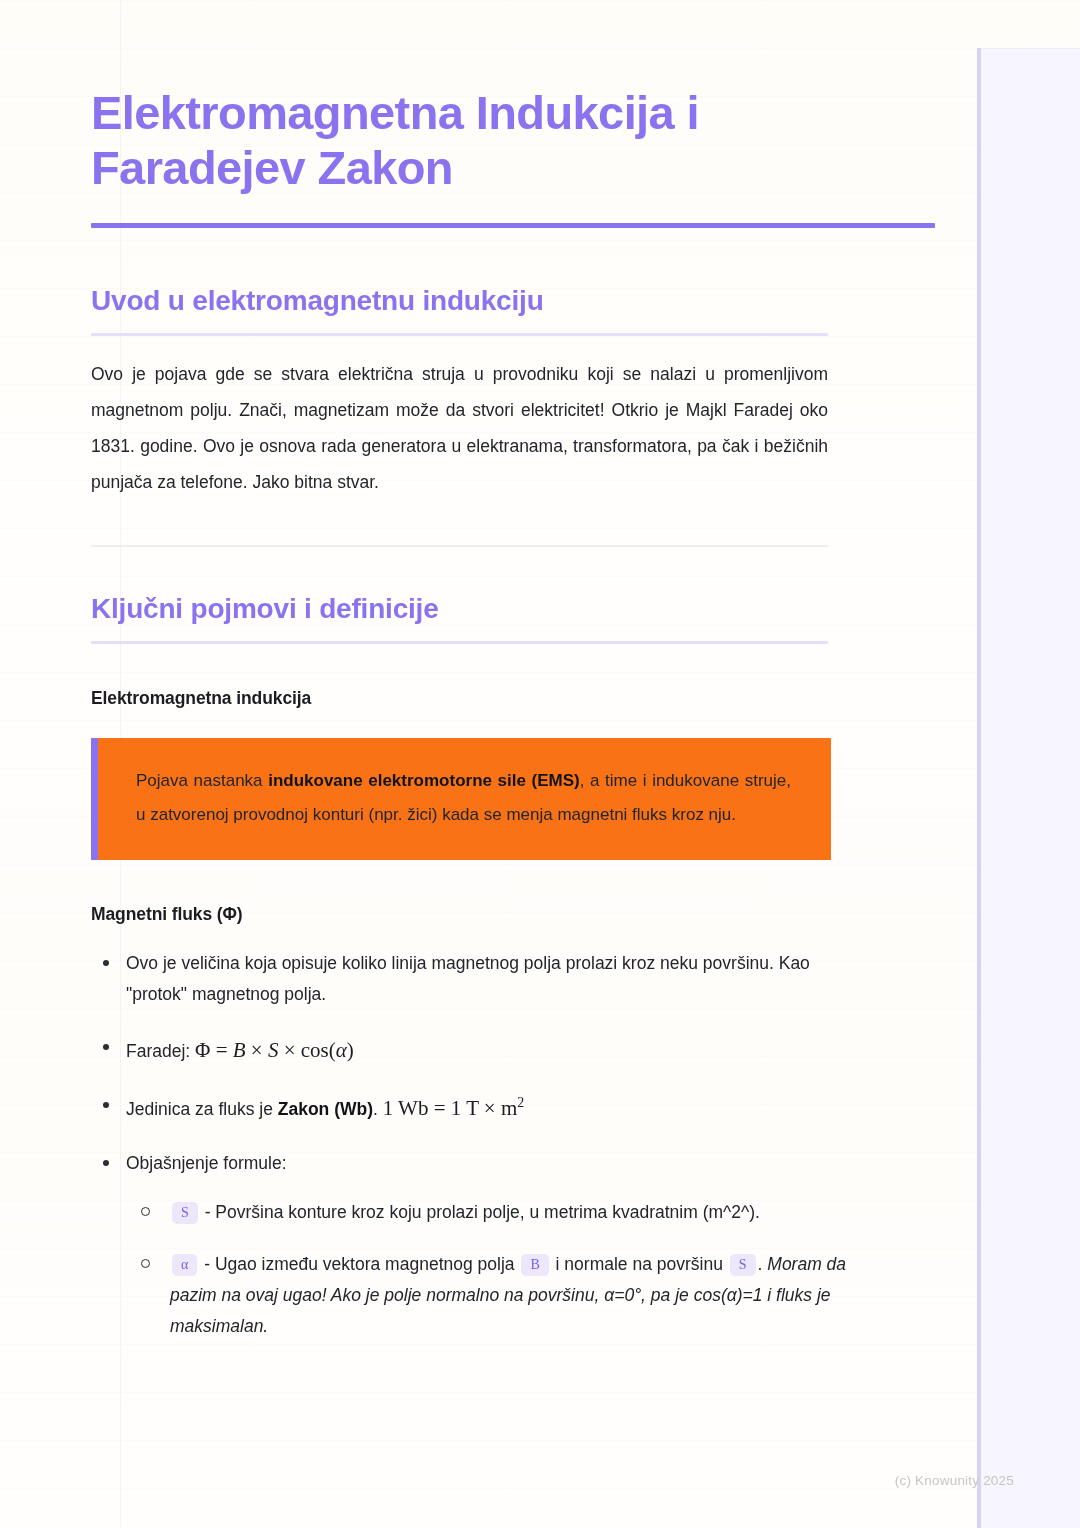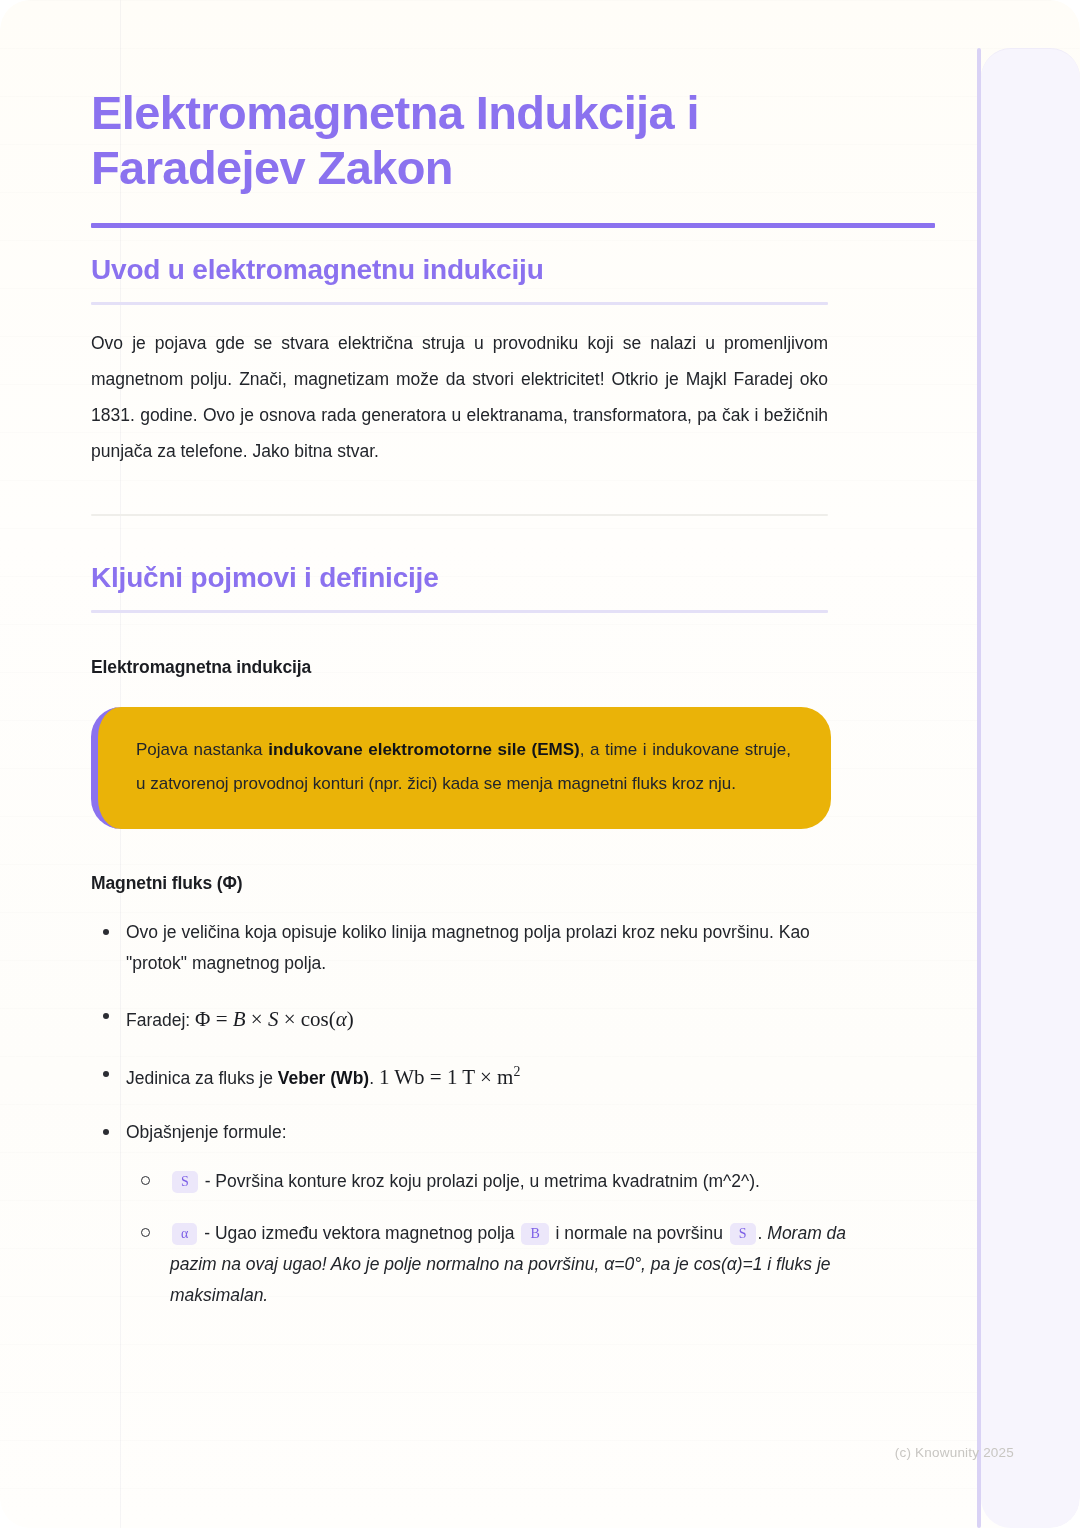--- a/index.html
+++ b/index.html
@@ -1,16 +1,16 @@
 <!DOCTYPE html>
 <html><head>
 <meta charset="utf-8">
 <title>Elektromagnetna Indukcija i Faradejev Zakon</title>
 <style>
-  * { box-sizing: border-box; border-radius: 30px; }
+  * { box-sizing: border-box; }
   html, body {
     margin: 0;
     padding: 0;
     background: #ffffff;
   }
   body {
     font-family: "Liberation Sans", sans-serif;
   }
 
   .page {
@@ -101,21 +101,21 @@
   }
 
   
   .h2 {
     font-size: 28px;
     font-weight: 700;
     color: #8b72ef;
     letter-spacing: -0.2px;
     margin: 0;
   }
-  .h2-wrap { margin-top: 26px; }
+  .h2-wrap { margin-top: 57px; }
   .h2-wrap.second { margin-top: 46px; }
   .h2-rule {
     margin-top: 16px;
     height: 3px;
     width: 737px;
     background: #e4e0f7;
     border-radius: 1px;
   }
 
   
@@ -142,21 +142,21 @@
     font-weight: 700;
     color: #1b1d22;
     margin: 44px 0 0 0;
     letter-spacing: -0.1px;
   }
 
   
   .callout {
     margin-top: 29px;
     width: 740px;
-    background: #eab308;
+    background: #f97316;
     border-left: 7px solid #8b72ef;
     padding: 26px 40px 27px 38px;
   }
   .callout-text {
     font-size: 17px;
     line-height: 2.05;
     color: #22252b;
     text-align: justify;
     margin: 0;
   }
@@ -242,21 +242,21 @@
     padding: 3px 9px 3px 9px;
     line-height: 1.15;
     vertical-align: 1px;
     margin: 0 2px;
   }
 
   
   .watermark {
     position: absolute;
     right: 66px;
-    bottom: 68px;
+    bottom: 40px;
     font-size: 13.5px;
     color: #c8c6c2;
     letter-spacing: 0.2px;
     white-space: nowrap;
   }
 </style>
 </head>
 <body>
 
 <div class="page">
@@ -296,21 +296,21 @@
 
         <li>
           <span>Ovo je veličina koja opisuje koliko linija magnetnog polja prolazi kroz neku površinu. Kao "protok" magnetnog polja.</span>
         </li>
 
         <li>
           <span>Faradej: </span><span class="math">Φ = <span class="var">B</span> × <span class="var">S</span> × cos(<span class="var">α</span>)</span>
         </li>
 
         <li>
-          <span>Jedinica za fluks je </span><b>Veber (Wb)</b><span>. </span><span class="math">1 Wb = 1 T × m<sup>2</sup></span>
+          <span>Jedinica za fluks je </span><b>Zakon (Wb)</b><span>. </span><span class="math">1 Wb = 1 T × m<sup>2</sup></span>
         </li>
 
         <li>
           <span>Objašnjenje formule:</span>
 
           <ul class="sub">
 
 
             <li>
               <span class="code">S</span><span> - Površina konture kroz koju prolazi polje, u metrima kvadratnim (m^2^).</span>

